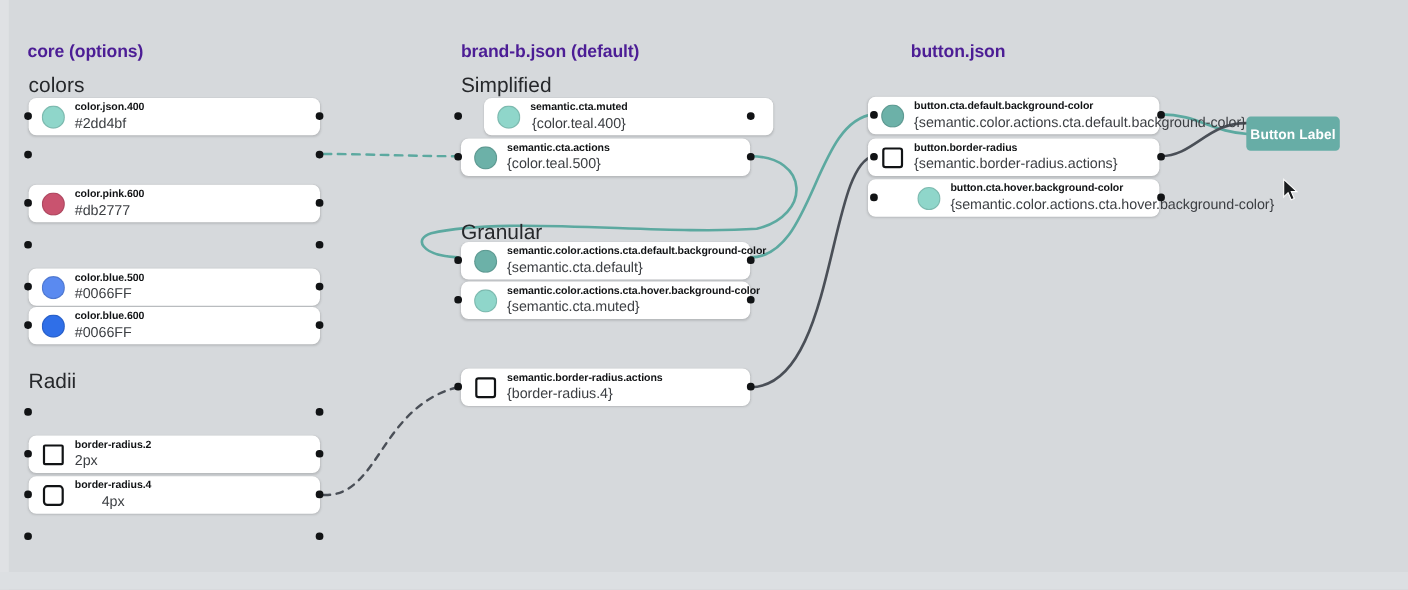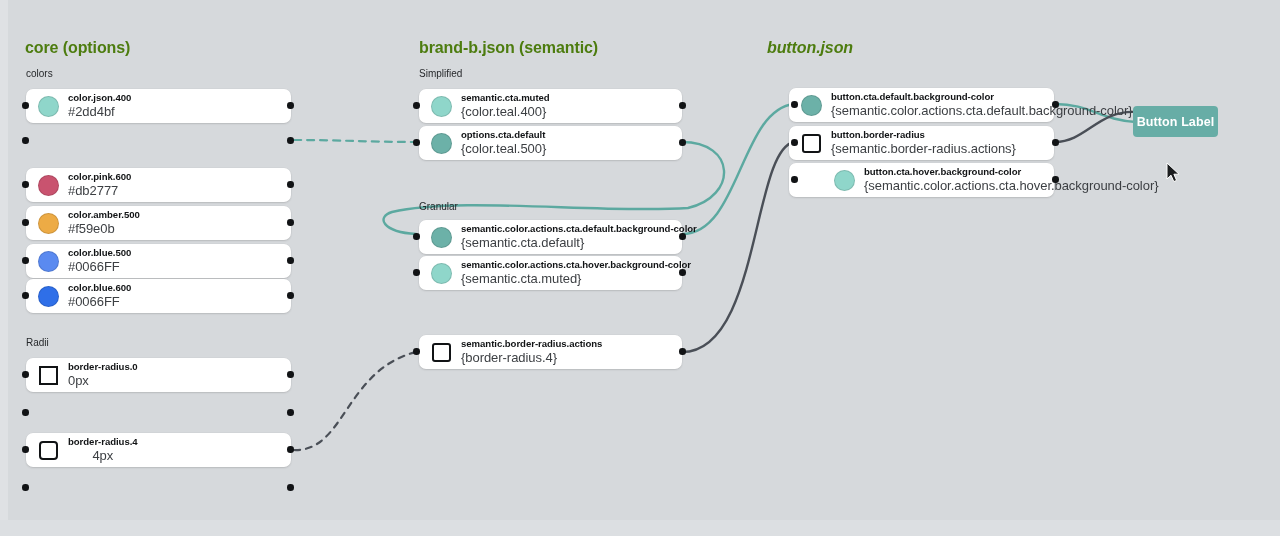--- a/index.html
+++ b/index.html
@@ -25,27 +25,27 @@
   svg.edges {
     position: absolute; left: 0; top: 0; width: 1280px; height: 536px;
     pointer-events: none;
   }
 
   
   .col-title {
     position: absolute;
     font-size: 16px;
     font-weight: bold;
-    color: #4d7c0f;
+    color: #4c1d95;
     letter-spacing: -0.1px;
     white-space: nowrap;
   }
   .group-title {
     position: absolute;
-    font-size: 10px;
+    font-size: 19px;
     font-weight: 400;
     color: #26282b;
     white-space: nowrap;
   }
 
   
   .node {
     position: absolute;
     background: #ffffff;
     border-radius: 7px;
@@ -132,22 +132,22 @@
     <path d="M 682 234 C 740 234, 740 110, 794 104" fill="none" stroke="#5ca9a0" stroke-width="2.4" stroke-linecap="round"></path>
 
     <path d="M 682 352 C 760 352, 752 150, 794 142" fill="none" stroke="#4a4f57" stroke-width="2.4" stroke-linecap="round"></path>
 
     <path d="M 1055 104 C 1090 104, 1100 120, 1136 122" fill="none" stroke="#5ca9a0" stroke-width="2.4" stroke-linecap="round"></path>
 
     <path d="M 1055 142 C 1086 142, 1098 110, 1136 112" fill="none" stroke="#4a4f57" stroke-width="2.4" stroke-linecap="round"></path>
   </svg>
 
   <div class="col-title" style="left:25px; top:39px;">core (options)</div>
-  <div class="col-title" style="left:419px; top:39px;">brand-b.json (semantic)</div>
-  <div class="col-title" style="left:767px; top:39px;font-style:italic;">button.json</div>
+  <div class="col-title" style="left:419px; top:39px;">brand-b.json (default)</div>
+  <div class="col-title" style="left:828px; top:39px;">button.json</div>
 
   <div class="group-title" style="left:26px; top:68px;">colors</div>
   <div class="group-title" style="left:26px; top:337px;">Radii</div>
   <div class="group-title" style="left:419px; top:68px;">Simplified</div>
   <div class="group-title" style="left:419px; top:201px;">Granular</div>
 
   <div class="node" style="left:26px; top:89px; width:265px;">
     <span class="swatch-wrap">
         <span class="swatch-circle" style="background:#8fd6ca"></span>
       </span>
@@ -158,82 +158,73 @@
   </div>
   <div class="node" style="left:26px; top:168px; width:265px;">
     <span class="swatch-wrap">
         <span class="swatch-circle" style="background:#c9536f"></span>
       </span>
     <span class="labels">
       <span class="t1">color.pink.600</span>
       <span class="t2">#db2777</span>
     </span>
   </div>
-  <div class="node" style="left:26px; top:206px; width:265px;">
-    <span class="swatch-wrap">
-        <span class="swatch-circle" style="background:#edab45"></span>
-      </span>
-    <span class="labels">
-      <span class="t1">color.amber.500</span>
-      <span class="t2">#f59e0b</span>
-    </span>
-  </div>
   <div class="node" style="left:26px; top:244px; width:265px;">
     <span class="swatch-wrap">
         <span class="swatch-circle" style="background:#5a8af0"></span>
       </span>
     <span class="labels">
       <span class="t1">color.blue.500</span>
       <span class="t2">#0066FF</span>
     </span>
   </div>
   <div class="node" style="left:26px; top:279px; width:265px;">
     <span class="swatch-wrap">
         <span class="swatch-circle" style="background:#2f6fe8"></span>
       </span>
     <span class="labels">
       <span class="t1">color.blue.600</span>
       <span class="t2">#0066FF</span>
     </span>
   </div>
 
-  <div class="node" style="left:26px; top:358px; width:265px;">
-    <span class="swatch-wrap">
-        <span class="swatch-square"></span>
-      </span>
-    <span class="labels">
-      <span class="t1">border-radius.0</span>
-      <span class="t2">0px</span>
+  <div class="node" style="left:26px; top:396px; width:265px;">
+    <span class="swatch-wrap">
+        <span class="swatch-square" style="border-radius:2px"></span>
+      </span>
+    <span class="labels">
+      <span class="t1">border-radius.2</span>
+      <span class="t2">2px</span>
     </span>
   </div>
   <div class="node" style="left:26px; top:433px; width:265px;text-align:center;">
     <span class="swatch-wrap">
         <span class="swatch-square" style="border-radius:4px"></span>
       </span>
     <span class="labels">
       <span class="t1">border-radius.4</span>
       <span class="t2">4px</span>
     </span>
   </div>
 
-  <div class="node" style="left:419px; top:89px; width:263px;">
+  <div class="node" style="left:440px; top:89px; width:263px;text-align:center;">
     <span class="swatch-wrap">
         <span class="swatch-circle" style="background:#8fd6ca"></span>
       </span>
     <span class="labels">
       <span class="t1">semantic.cta.muted</span>
       <span class="t2">{color.teal.400}</span>
     </span>
   </div>
   <div class="node" style="left:419px; top:126px; width:263px;">
     <span class="swatch-wrap">
         <span class="swatch-circle" style="background:#6cb1a8"></span>
       </span>
     <span class="labels">
-      <span class="t1">options.cta.default</span>
+      <span class="t1">semantic.cta.actions</span>
       <span class="t2">{color.teal.500}</span>
     </span>
   </div>
 
   <div class="node" style="left:419px; top:220px; width:263px;">
     <span class="swatch-wrap">
         <span class="swatch-circle" style="background:#6cb1a8"></span>
       </span>
     <span class="labels">
       <span class="t1">semantic.color.actions.cta.default.background-color</span>

